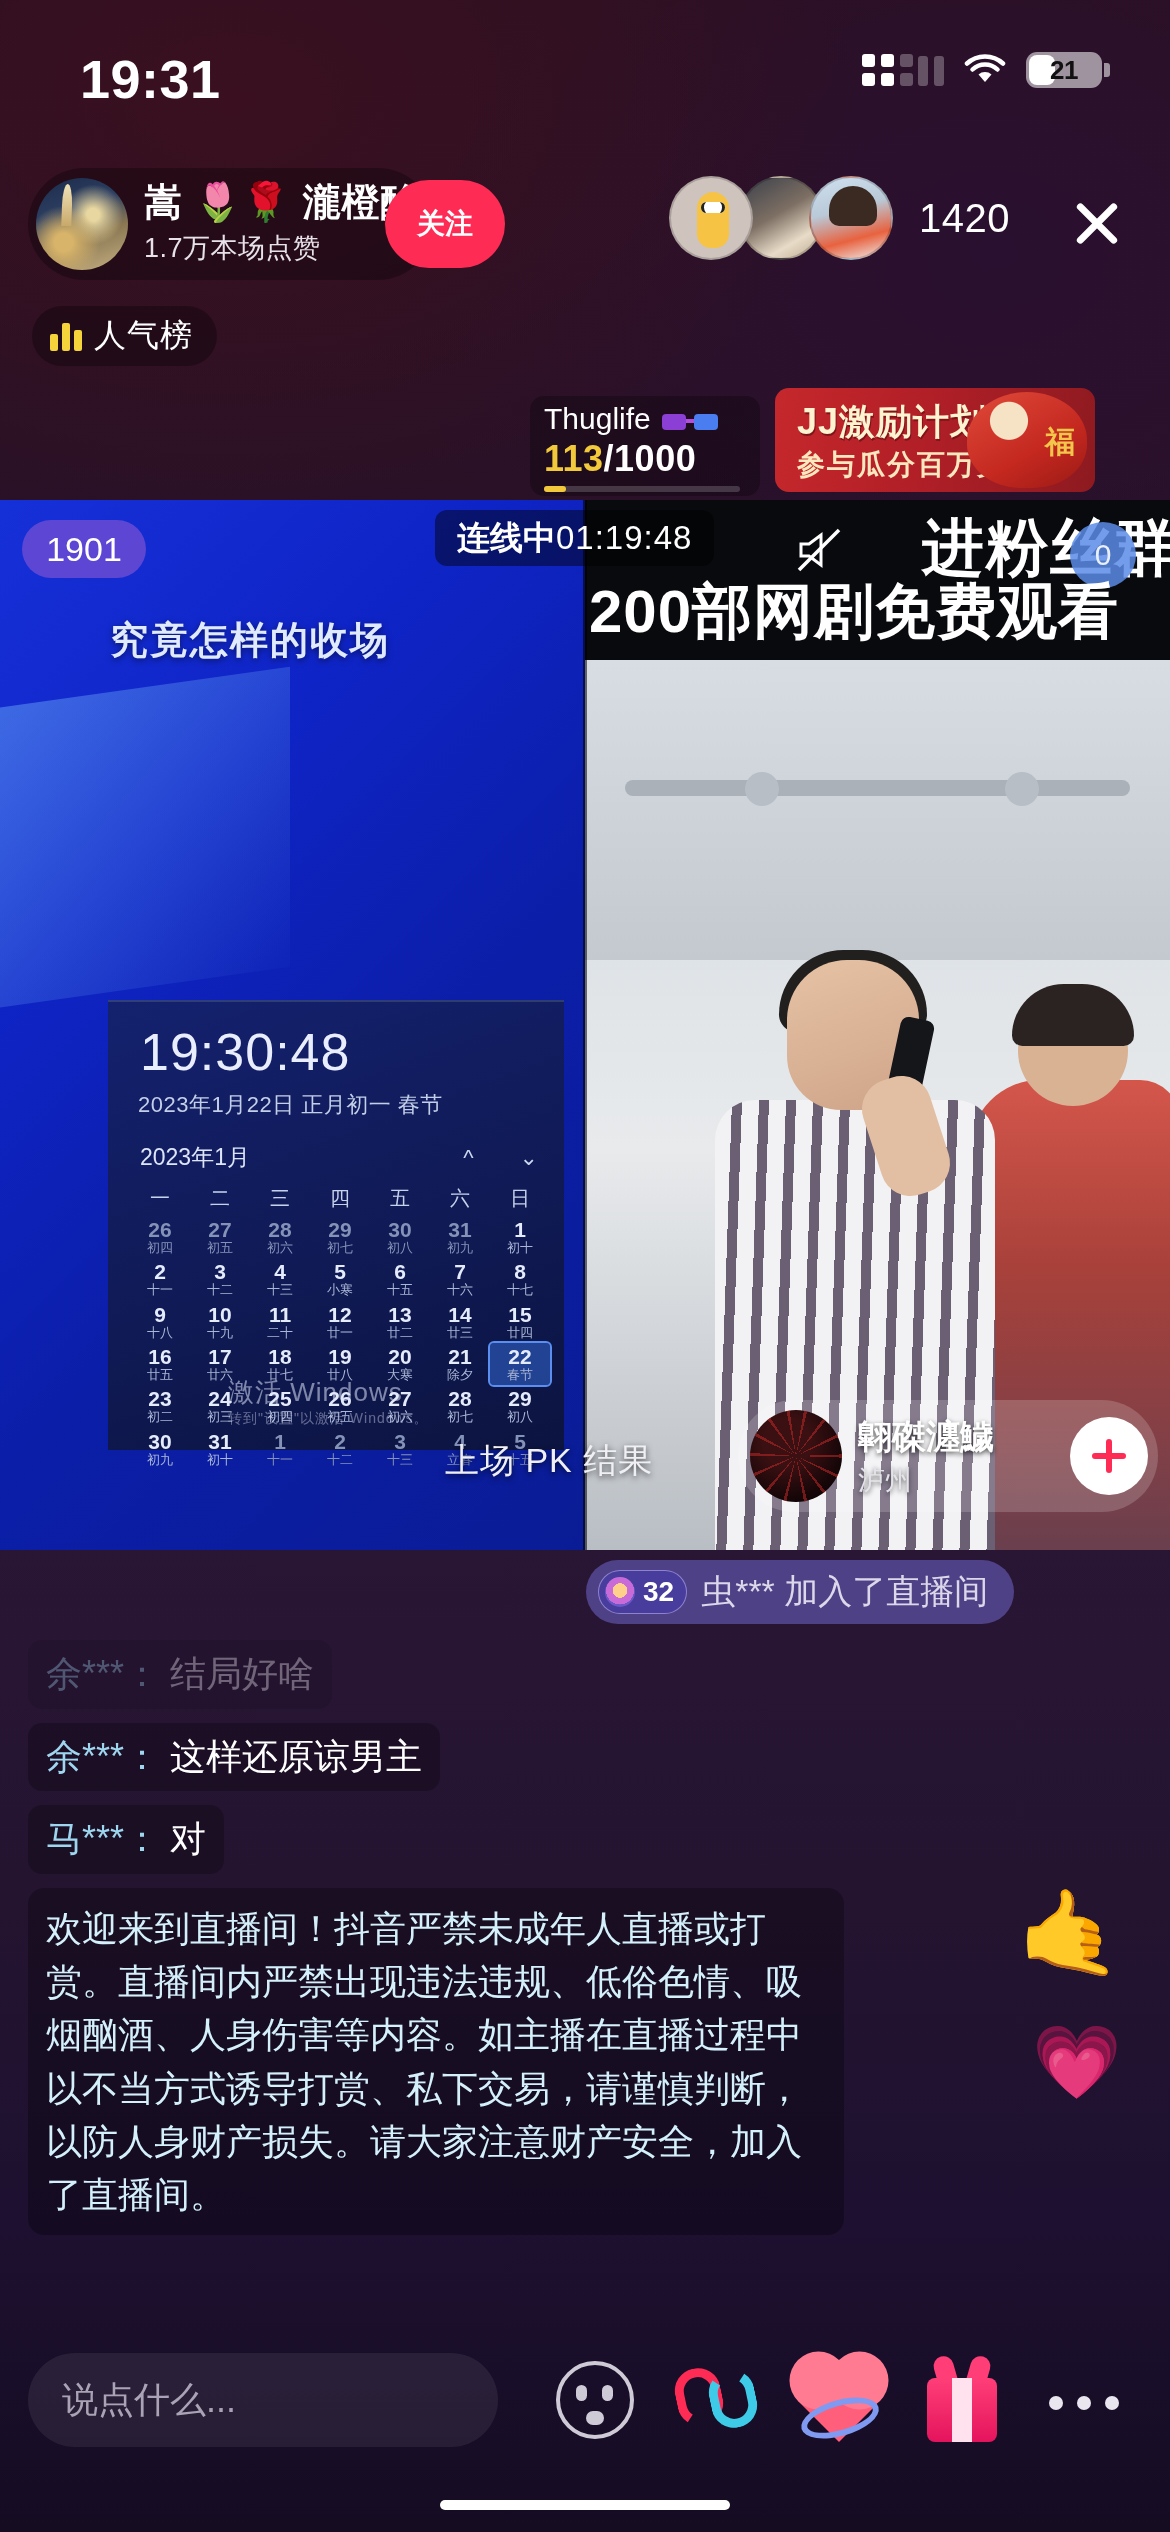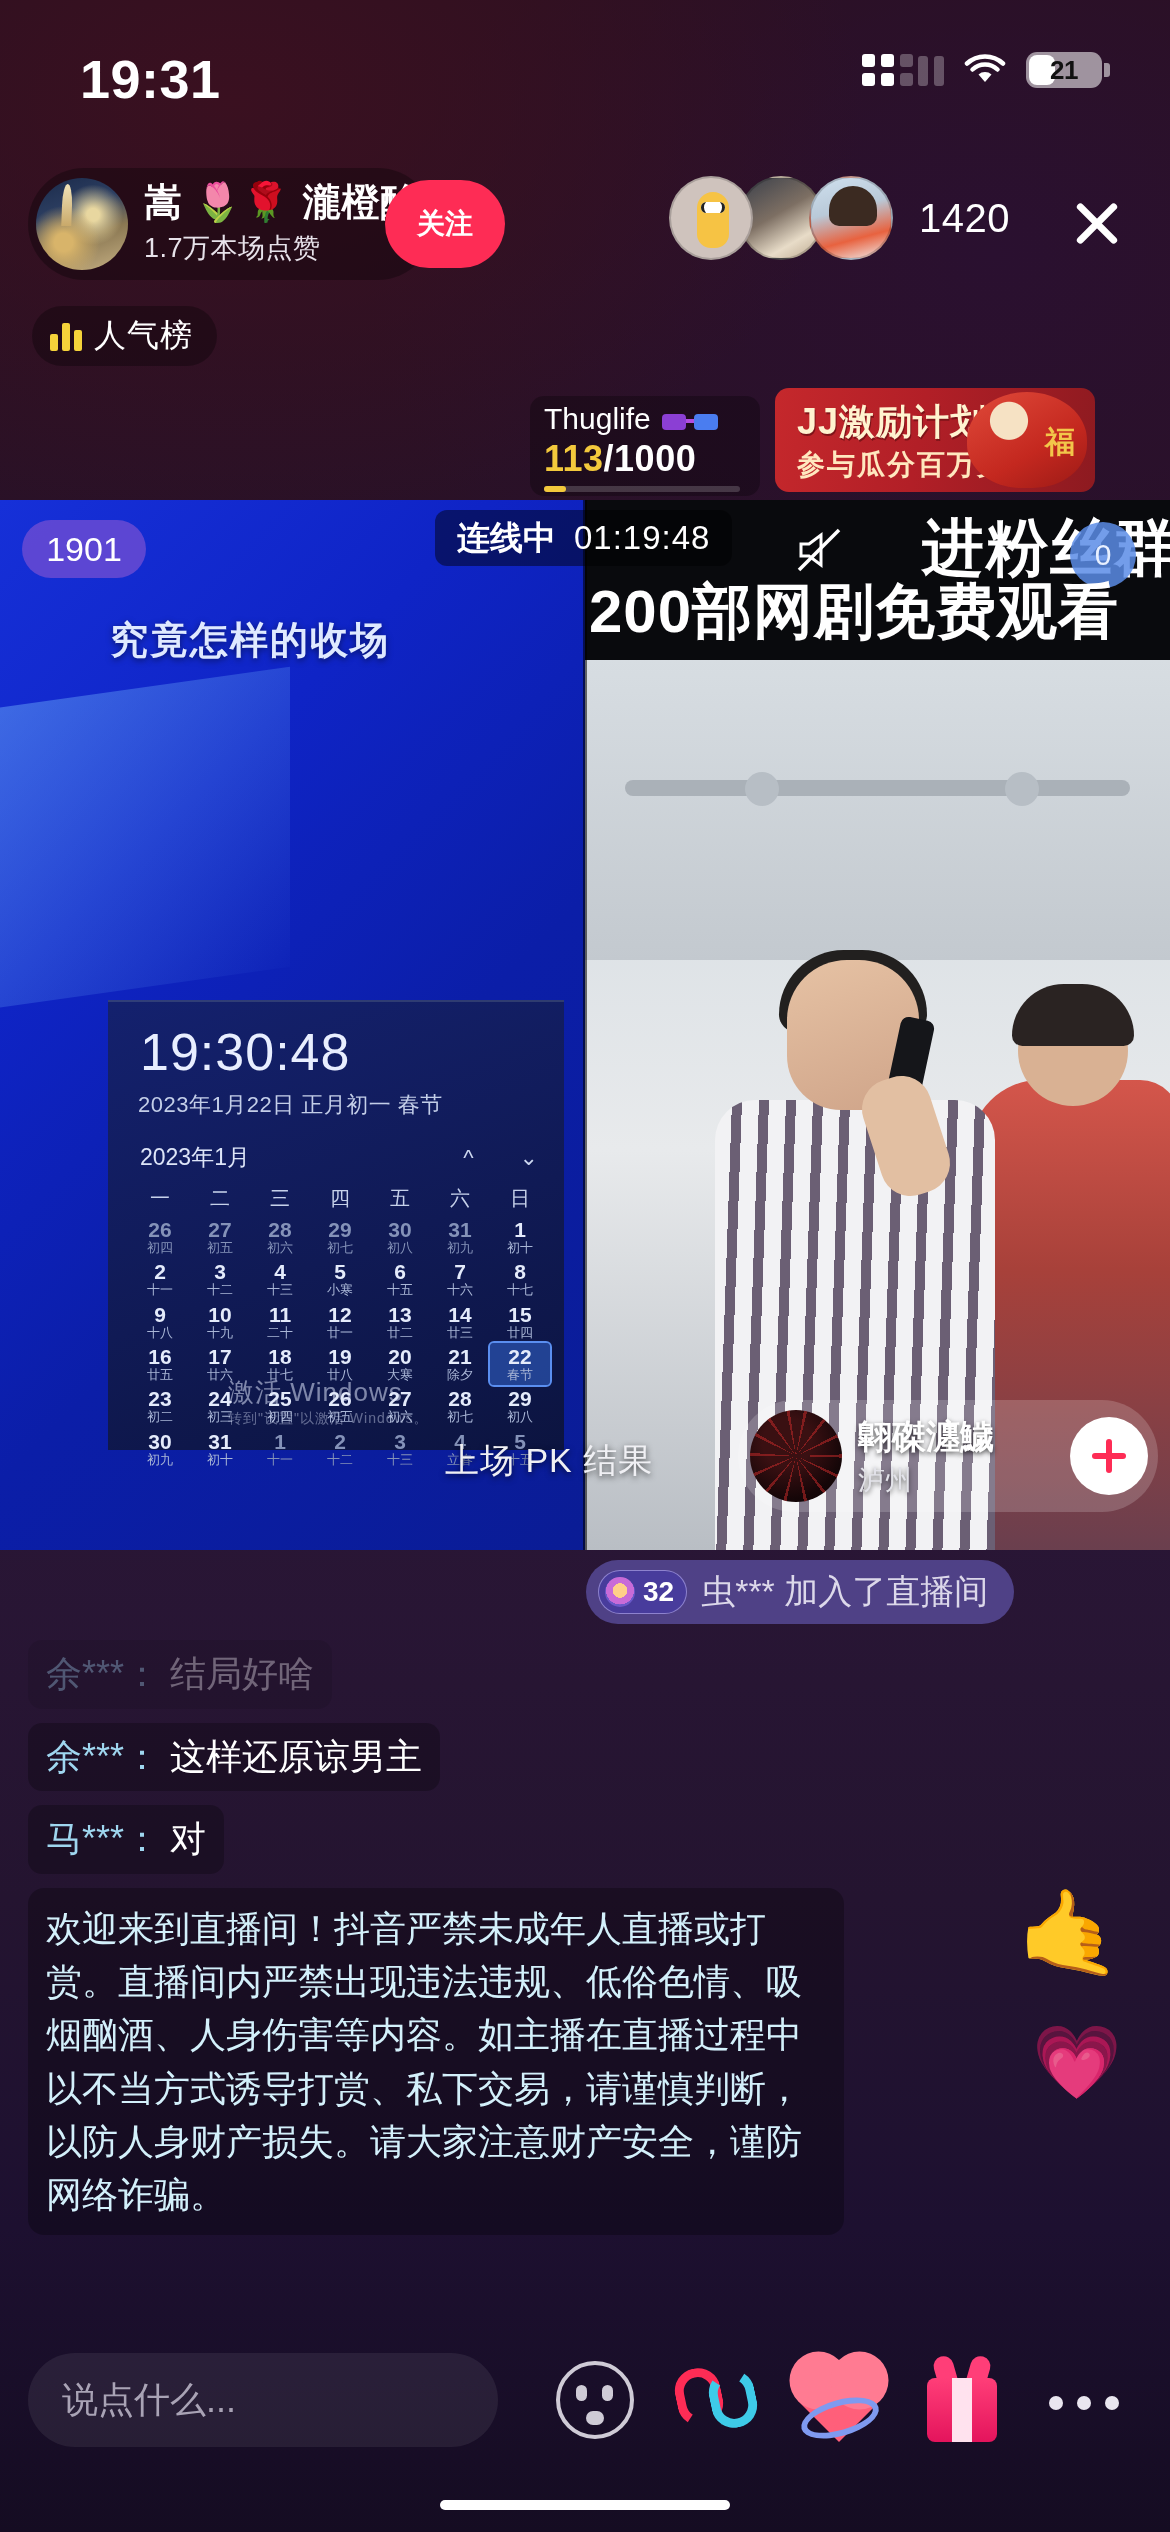--- a/index.html
+++ b/index.html
@@ -156,21 +156,21 @@
   .rv-woman { position:absolute; right:-10px; top:420px; width:210px; height:470px;
     background:linear-gradient(180deg,#d4564b 0%,#a8413a 40%,#6a3f4e 100%); border-radius:70px 40px 0 0;}
   .rv-woman::before{content:""; position:absolute; left:48px; top:-84px; width:110px; height:110px; border-radius:50%; background:#d9b193;}
   .rv-woman::after{content:""; position:absolute; left:42px; top:-96px; width:122px; height:62px; border-radius:60px 60px 12px 12px; background:#2a2322;}
 
   .pk-divider { position:absolute; left:583px; top:0; width:4px; height:1050px; background:rgba(0,0,0,0.55); }
 
   .live-badge { position:absolute; left:22px; top:20px; width:124px; height:58px; border-radius:29px;
     background:rgba(120,80,210,0.72); display:flex; align-items:center; justify-content:center;
     font-size:34px; color:#fff; }
-  .link-status { position:absolute; left:435px; top:510px; height:56px; display:flex; align-items:center; gap:18px;
+  .link-status { position:absolute; left:435px; top:510px; height:56px; display:flex; align-items:center; gap:0;
     padding:0 22px; border-radius:12px; background:rgba(0,0,0,0.45); }
   .link-status .l1 { font-size:33px; font-weight:600; }
   .link-status .l2 { font-size:33px; font-weight:500; letter-spacing:1px;}
   .pk-result { position:absolute; left:445px; top:1438px; font-size:34px; color:#f0f0f4; letter-spacing:1px;
     text-shadow:0 2px 6px rgba(0,0,0,0.7); }
   .cohost { position:absolute; right:12px; top:1400px; width:420px; height:112px; border-radius:56px;
     background:rgba(255,255,255,0.18); display:flex; align-items:center; padding:0 10px 0 12px; }
   .cohost .av { width:92px; height:92px; border-radius:50%; flex:none;
     background:radial-gradient(circle at 40% 35%,#3a1012 0 30%, #150608 70%, #0b0304 100%); position:relative; overflow:hidden;}
   .cohost .av::after{content:""; position:absolute; inset:0;
@@ -600,21 +600,21 @@
     </span>
     <span class="join-txt">虫*** 加入了直播间</span>
   </div>
 
   <div class="chat">
     <div id="chat-msgs">
         <div><div class="msg fade"><span class="u">余***：</span><span class="t"> 结局好啥</span></div></div>
         <div><div class="msg"><span class="u">余***：</span><span class="t"> 这样还原谅男主</span></div></div>
         <div><div class="msg"><span class="u">马***：</span><span class="t"> 对</span></div></div>
       </div>
-    <div class="notice">欢迎来到直播间！抖音严禁未成年人直播或打赏。直播间内严禁出现违法违规、低俗色情、吸烟酗酒、人身伤害等内容。如主播在直播过程中以不当方式诱导打赏、私下交易，请谨慎判断，以防人身财产损失。请大家注意财产安全，谨防网络诈骗。</div>
+    <div class="notice">欢迎来到直播间！抖音严禁未成年人直播或打赏。直播间内严禁出现违法违规、低俗色情、吸烟酗酒、人身伤害等内容。如主播在直播过程中以不当方式诱导打赏、私下交易，请谨慎判断，以防人身财产损失。请大家注意财产安全，加入了直播间。</div>
   </div>
 
   <div class="react hand">🤙</div>
   <div class="react heart">💗</div>
 
   <div class="bottombar">
     <div class="chat-input">说点什么...</div>
     <div class="tools">
       <div class="tool">
           <div class="ic-emoji"></div>

